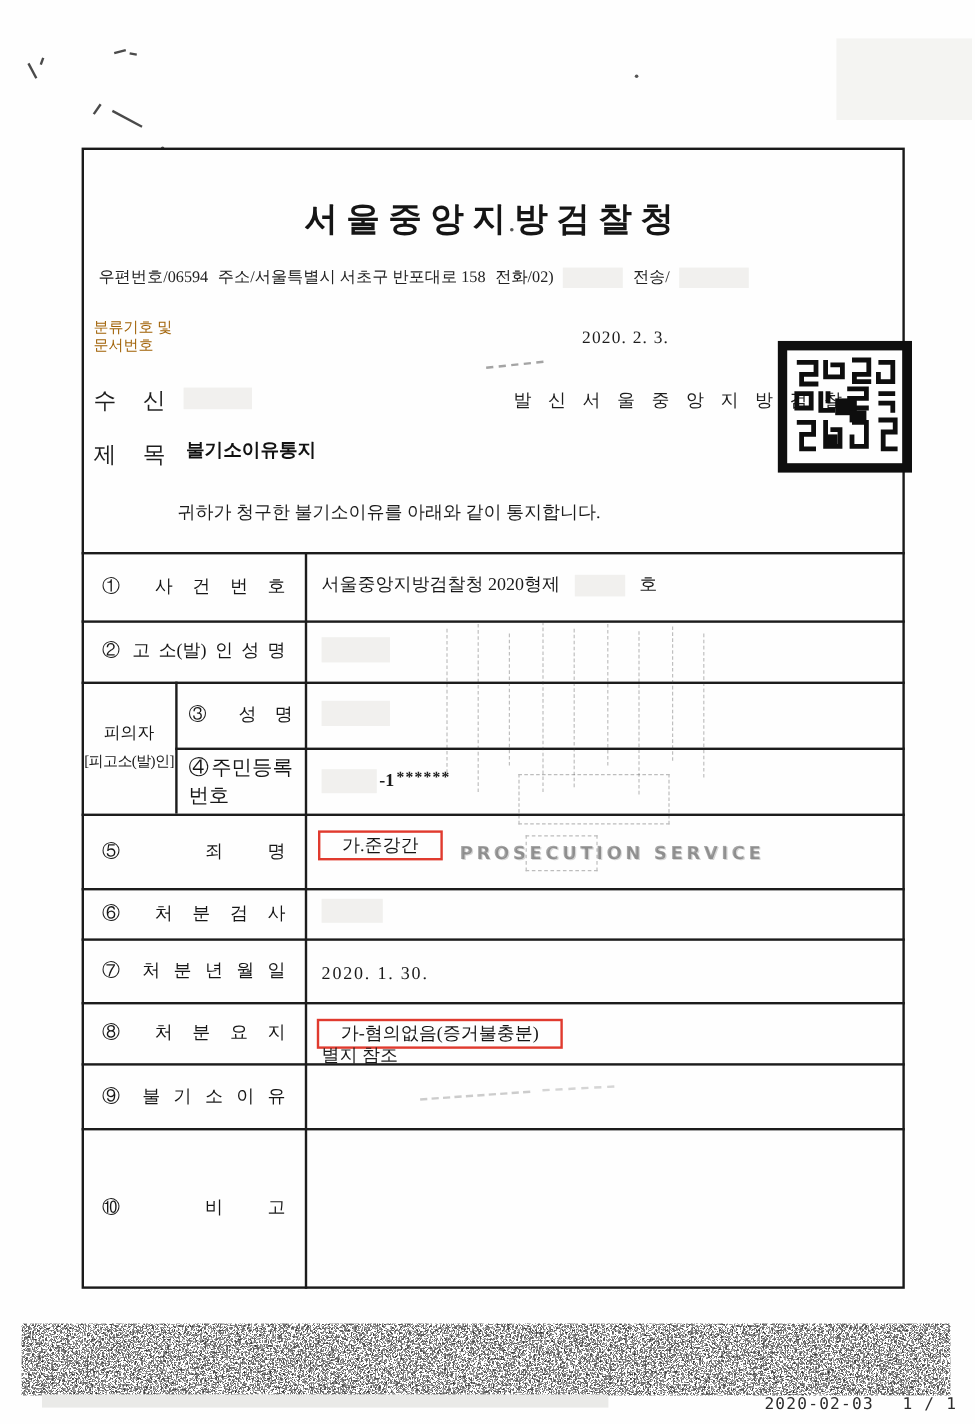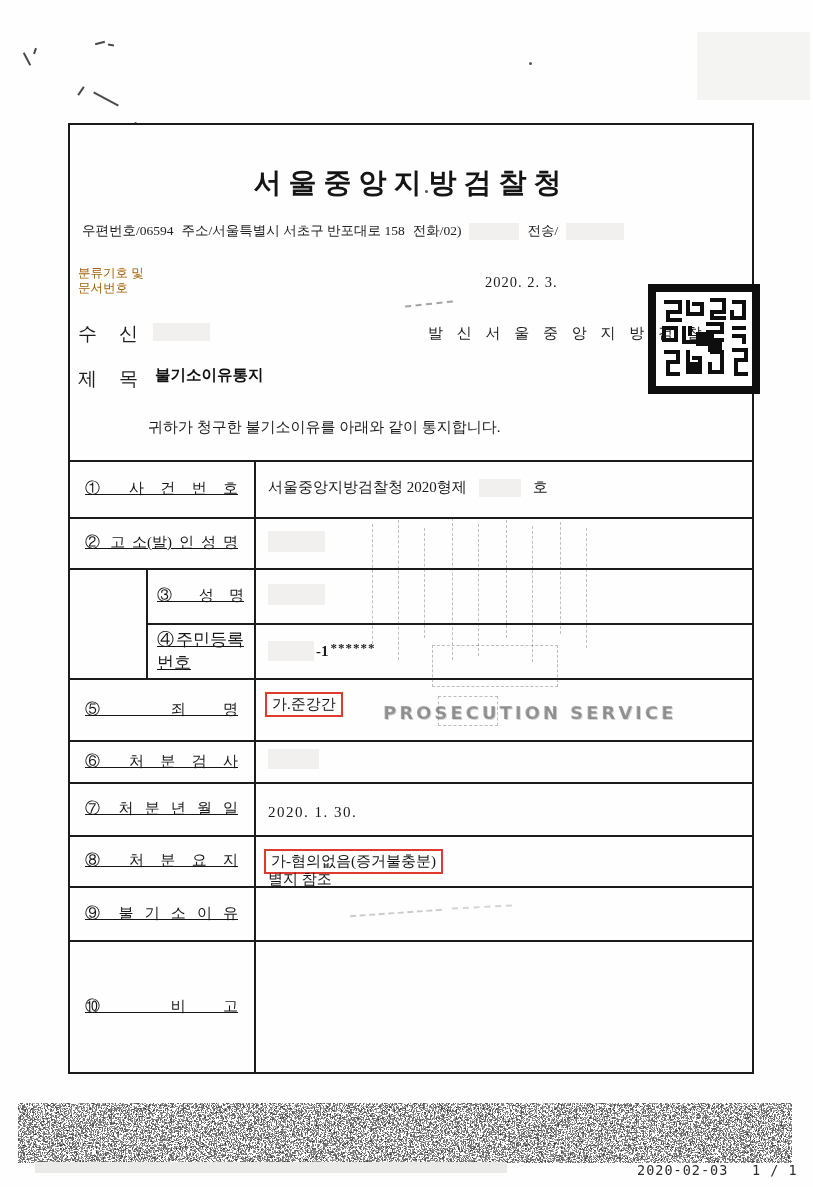--- a/index.html
+++ b/index.html
@@ -44,40 +44,40 @@
   .redact.abs{position:absolute;}
   
   .hline{position:absolute;background:#1c1c1c;height:2px;}
   .vline{position:absolute;background:#1c1c1c;width:2px;}
   
   .cell{
     position:absolute;left:69px;width:185px;box-sizing:border-box;
     padding:0 16px;font-size:15px;color:#161616;
     display:flex;flex-direction:column;justify-content:center;
   }
-  .cell .jt{width:100%;text-align:justify;text-align-last:justify;text-decoration:underline;}
+  .cell .jt{width:100%;text-align:justify;text-align-last:justify;}
   .subcell{left:147px;width:107px;padding:0 10px;}
   .suspect{
     position:absolute;left:69px;top:568px;width:77px;height:110px;
     display:flex;flex-direction:column;justify-content:center;align-items:center;
     font-size:14px;color:#161616;text-align:center;line-height:22px;
   }
   .suspect .l2{font-size:12.5px;letter-spacing:-0.5px;}
   .val{position:absolute;left:268px;font-size:15px;color:#1a1a1a;white-space:nowrap;display:flex;align-items:center;gap:6px;}
   .redbox{
-    border:2px solid #e03a2e;padding:1px 5px;display:inline-block;
+    border:2px solid #e03a2e;padding:1px 18px;display:inline-block;
     color:#141414;background:rgba(255,255,255,0.4);
   }
   .stars{font-weight:bold;letter-spacing:1px;position:relative;top:-3px;font-size:13px;}
   
   .ghostline{position:absolute;border-left:1.5px dashed rgba(60,60,60,0.32);}
   .ghostbox{position:absolute;border:1.5px dashed rgba(70,70,70,0.35);}
   .ghosttext{
     position:absolute;left:383px;top:702px;font-family:"DejaVu Sans",sans-serif;
-    font-size:18px;font-weight:bold;letter-spacing:3px;color:rgba(45,45,45,0.42);
+    font-size:15px;font-weight:bold;letter-spacing:3px;color:rgba(45,45,45,0.42);
     text-shadow:1px 1px 0 rgba(90,90,90,0.25);white-space:nowrap;
   }
   .scribble{position:absolute;border-top:2px dashed rgba(90,90,90,0.55);}
   .penmark{position:absolute;background:#4a4a4a;}
   .dot{position:absolute;width:3px;height:3px;border-radius:50%;background:#555;}
   .seal{position:absolute;left:648px;top:284px;width:112px;height:110px;}
   .noisebar{position:absolute;left:18px;top:1103px;width:774px;height:60px;}
   .graystrip{position:absolute;left:35px;top:1162px;width:472px;height:11px;background:#eaeae8;}
   .footer{
     position:absolute;top:1162px;font-family:"DejaVu Sans Mono",monospace;
@@ -157,20 +157,24 @@
   <div class="ghostbox" style="left:438px;top:696px;width:58px;height:28px;"></div>
   <div class="ghosttext">PROSECUTION SERVICE</div>
 
   <div class="cell" style="top:460px;height:57px;">
       <div class="jt">① 사 건 번 호</div>
     </div>
   <div class="cell" style="top:517px;height:51px;">
       <div class="jt">② 고 소(발) 인 성 명</div>
     </div>
 
+  <div class="suspect">
+    <div>피의자</div>
+    <div class="l2">[피고소(발)인]</div>
+  </div>
   <div class="cell subcell" style="top:568px;height:55px;">
       <div class="jt">③ 성 명</div>
     </div>
   <div class="cell subcell" style="top:623px;height:55px;font-size:17px;">
       <div class="jt">④주민등록번호</div>
     </div>
 
   <div class="cell" style="top:678px;height:62px;">
       <div class="jt">⑤ 죄 명</div>
     </div>

